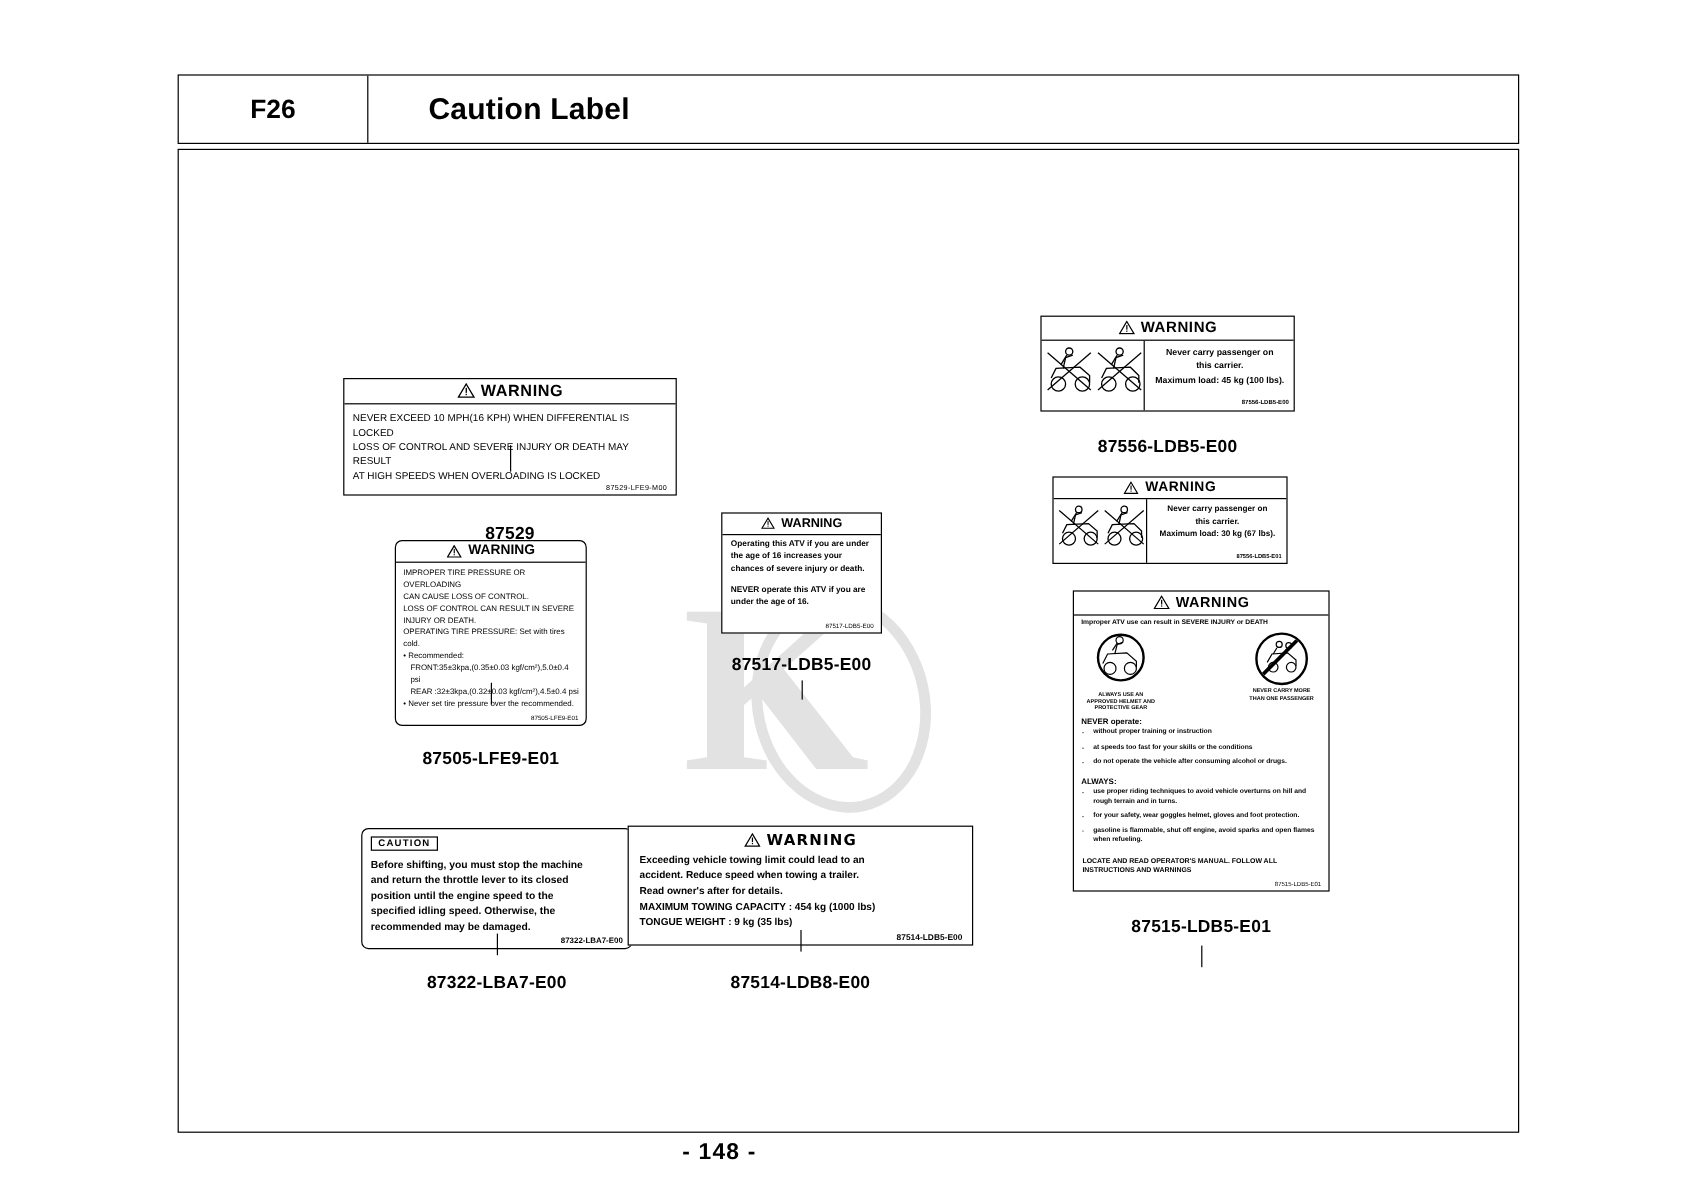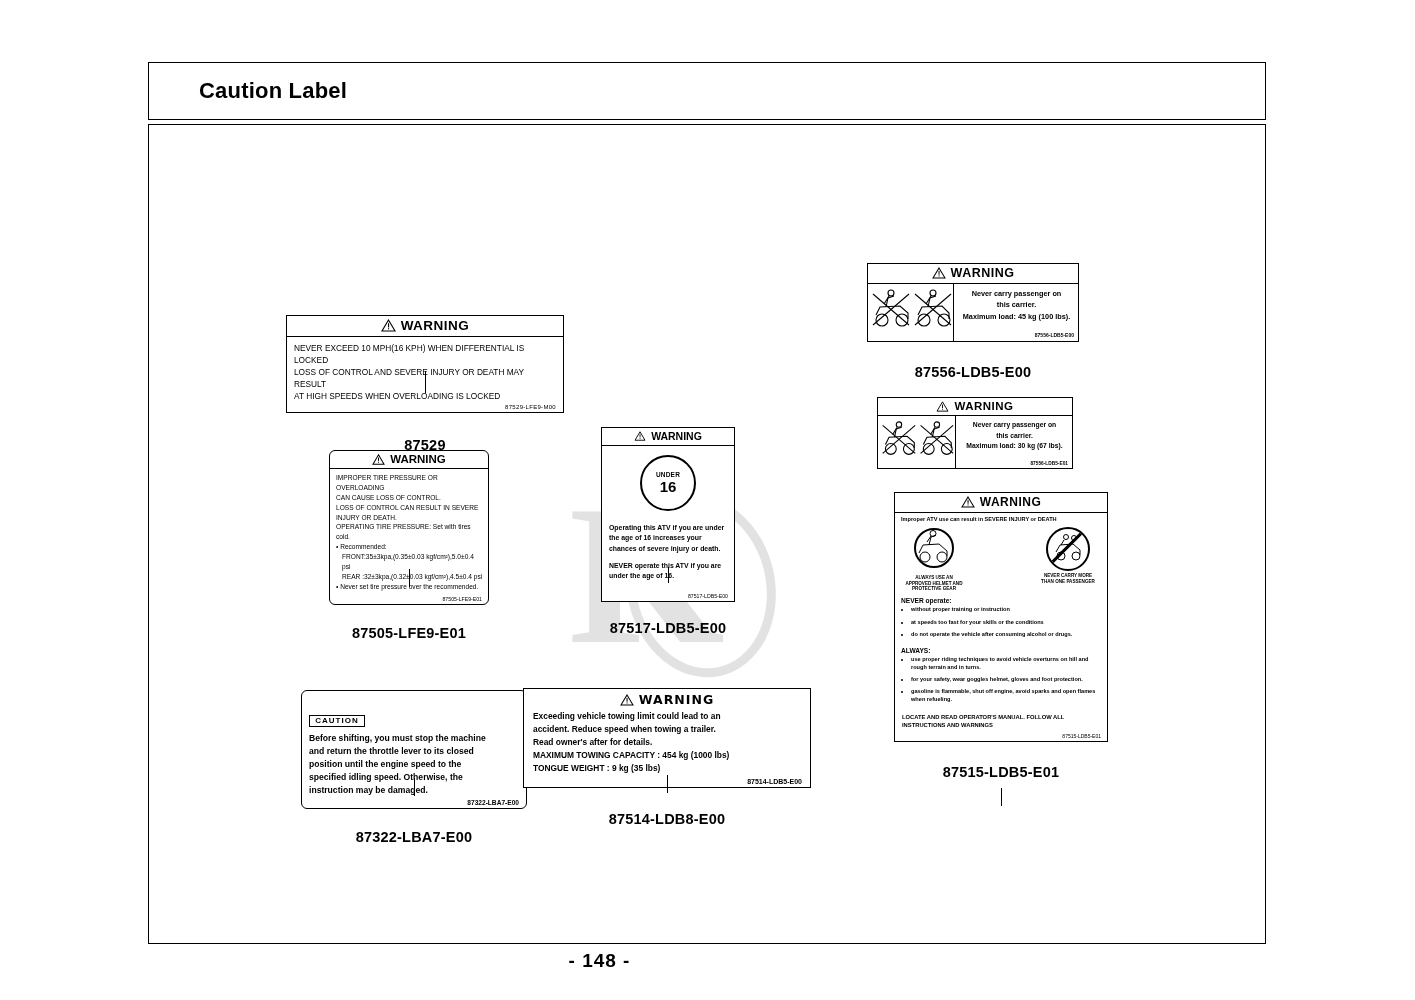--- a/index.html
+++ b/index.html
@@ -39,21 +39,21 @@
     border-right: 1.5px solid #000;
     box-sizing: border-box;
     display: flex;
     align-items: center;
     justify-content: center;
     font-size: 22px;
     font-weight: bold;
   }
   .title-text {
     padding-left: 50px;
-    font-size: 22px;
+    font-size: 25px;
     font-weight: bold;
     letter-spacing: .2px;
   }
   .body-box {
     position: absolute;
     left: 0; top: 62px;
     width: 1118px;
     height: 820px;
     border: 1.5px solid #000;
     box-sizing: border-box;
@@ -181,21 +181,21 @@
     line-height: 1;
   }
   #b87517 .circ .u { font-size: 6.5px; letter-spacing: .2px; }
   #b87517 .circ .n { font-size: 15px; margin-top: 1px; }
   #b87517 .body { padding: 3px 6px 12px 7px; font-size: 6.9px; font-weight: bold; line-height: 1.5; }
   #b87517 .body p { margin: 0 0 7px 0; }
   #b87517 .code-s { position: absolute; right: 6px; bottom: 2px; font-size: 5.2px; }
 
   
   #b87322 { left: 152px; top: 565px; }
-  #b87322 .sticker { width: 226px; padding: 24px 7px 12px 7px; }
+  #b87322 .sticker { width: 226px; padding: 6px 7px 12px 7px; }
   #b87322 .cautionbar {
     width: 54px;
     border: 1.2px solid #000;
     text-align: center;
     font-size: 8px;
     font-weight: bold;
     letter-spacing: 1px;
     margin-bottom: 5px;
     padding: 0 0 1px 0;
   }
@@ -293,20 +293,21 @@
     background: #000;
     transform: rotate(-45deg);
   }
 </style>
 </head>
 <body>
 
 <div class="page">
 
   <div class="title-box">
+    <div class="title-code">F26</div>
     <div class="title-text">Caution Label</div>
   </div>
 
   <div class="body-box">
 
     <div class="watermark">
       <div class="wm-ellipse"></div>
       <div class="wm-logo">K</div>
       <div class="wm-text">KYMCO</div>
     </div>
@@ -362,45 +363,39 @@
     <div class="label-block" id="b87517">
       <div class="sticker">
         <div class="warn-head">
           <svg class="tri-svg" width="12" height="10" viewBox="0 0 15 13">
             <polygon points="7.5,1 14,12 1,12" fill="none" stroke="#000" stroke-width="1.2"></polygon>
             <rect x="7" y="4.2" width="1.1" height="4.2" fill="#000"></rect>
             <rect x="7" y="9.2" width="1.1" height="1.1" fill="#000"></rect>
           </svg>
           <span>WARNING</span>
         </div>
-        <div class="mid">
-          <div class="circ">
-            <div class="u">UNDER</div>
-            <div class="n">16</div>
-          </div>
-        </div>
         <div class="body">
           <p>Operating this ATV if you are under the age of 16 increases your chances of severe injury or death.</p>
           <p>NEVER operate this ATV if you are under the age of 16.</p>
         </div>
         <div class="code-s">87517-LDB5-E00</div>
       </div>
       <div class="leader" style="left:67px; top:140px; height:16px;"></div>
       <div class="label-caption" style="margin-top:18px;">87517-LDB5-E00</div>
     </div>
 
     <div class="label-block" id="b87322">
       <div class="sticker rounded">
         <div class="cautionbar">CAUTION</div>
         <div class="body">
           <div>Before shifting, you must stop the machine</div>
           <div>and return the throttle lever to its closed</div>
           <div>position until the engine speed to the</div>
           <div>specified idling speed. Otherwise, the</div>
-          <div>instruction may be damaged.</div>
+          <div>recommended may be damaged.</div>
         </div>
         <div class="code-s">87322-LBA7-E00</div>
       </div>
       <div class="leader" style="left:113px; top:88px; height:18px;"></div>
       <div class="label-caption" style="margin-top:20px;">87322-LBA7-E00</div>
     </div>
 
     <div class="label-block" id="b87514">
       <div class="sticker">
         <div class="warn-head">

